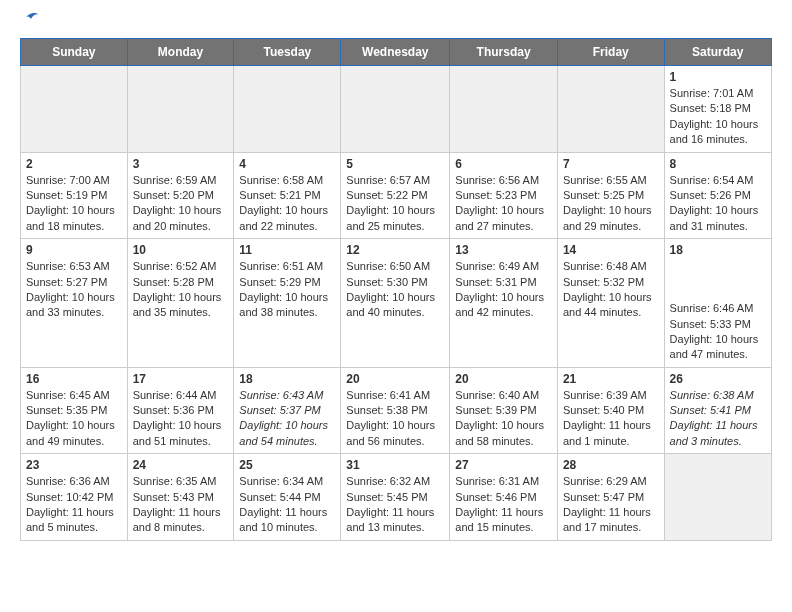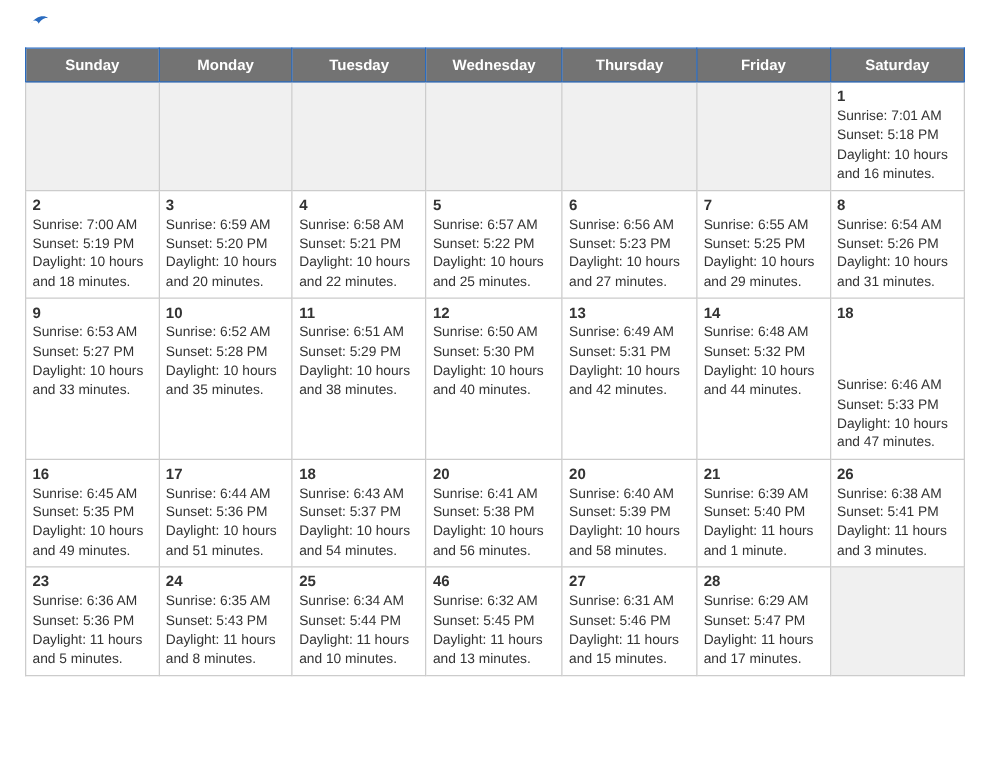--- a/index.html
+++ b/index.html
@@ -251,21 +251,21 @@
           </td>
           <td>
             <span class="day-num">17</span>
             <div class="day-info" style="white-space: pre-line;">Sunrise: 6:44 AM
 Sunset: 5:36 PM
 Daylight: 10 hours
 and 51 minutes.</div>
           </td>
           <td>
             <span class="day-num">18</span>
-            <div class="day-info" style="white-space: pre-line;">Sunrise: 6:43 AM
+            <div class="day-info" style="white-space: pre-line; font-style: italic;">Sunrise: 6:43 AM
 Sunset: 5:37 PM
 Daylight: 10 hours
 and 54 minutes.</div>
           </td>
           <td>
             <span class="day-num">20</span>
             <div class="day-info" style="white-space: pre-line;">Sunrise: 6:41 AM
 Sunset: 5:38 PM
 Daylight: 10 hours
 and 56 minutes.</div>
@@ -279,50 +279,50 @@
           </td>
           <td>
             <span class="day-num">21</span>
             <div class="day-info" style="white-space: pre-line;">Sunrise: 6:39 AM
 Sunset: 5:40 PM
 Daylight: 11 hours
 and 1 minute.</div>
           </td>
           <td>
             <span class="day-num">26</span>
-            <div class="day-info" style="white-space: pre-line;">Sunrise: 6:38 AM
+            <div class="day-info" style="white-space: pre-line; font-style: italic;">Sunrise: 6:38 AM
 Sunset: 5:41 PM
 Daylight: 11 hours
 and 3 minutes.</div>
           </td>
         </tr>
         <tr>
           <td>
             <span class="day-num">23</span>
             <div class="day-info" style="white-space: pre-line;">Sunrise: 6:36 AM
-Sunset: 5:36 PM
+Sunset: 10:42 PM
 Daylight: 11 hours
 and 5 minutes.</div>
           </td>
           <td>
             <span class="day-num">24</span>
             <div class="day-info" style="white-space: pre-line;">Sunrise: 6:35 AM
 Sunset: 5:43 PM
 Daylight: 11 hours
 and 8 minutes.</div>
           </td>
           <td>
             <span class="day-num">25</span>
             <div class="day-info" style="white-space: pre-line;">Sunrise: 6:34 AM
 Sunset: 5:44 PM
 Daylight: 11 hours
 and 10 minutes.</div>
           </td>
           <td>
-            <span class="day-num">46</span>
+            <span class="day-num">31</span>
             <div class="day-info" style="white-space: pre-line;">Sunrise: 6:32 AM
 Sunset: 5:45 PM
 Daylight: 11 hours
 and 13 minutes.</div>
           </td>
           <td>
             <span class="day-num">27</span>
             <div class="day-info" style="white-space: pre-line;">Sunrise: 6:31 AM
 Sunset: 5:46 PM
 Daylight: 11 hours

